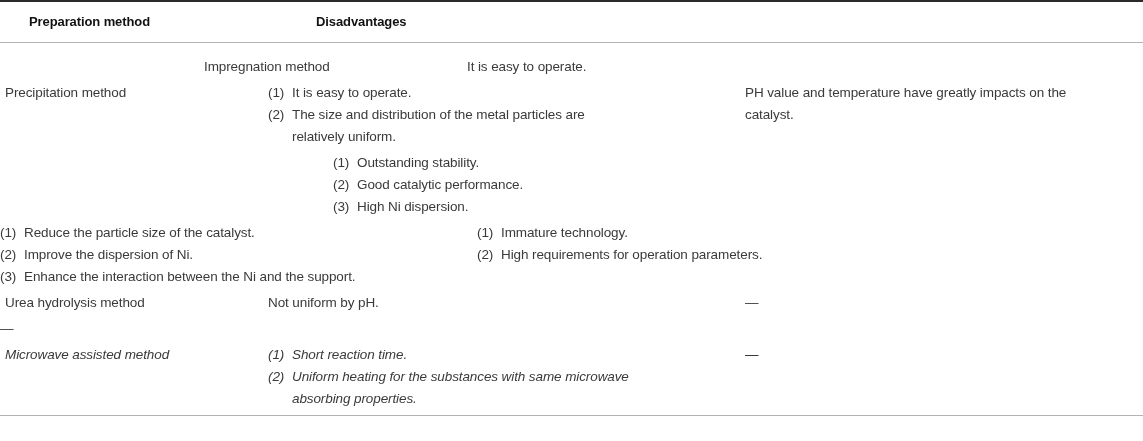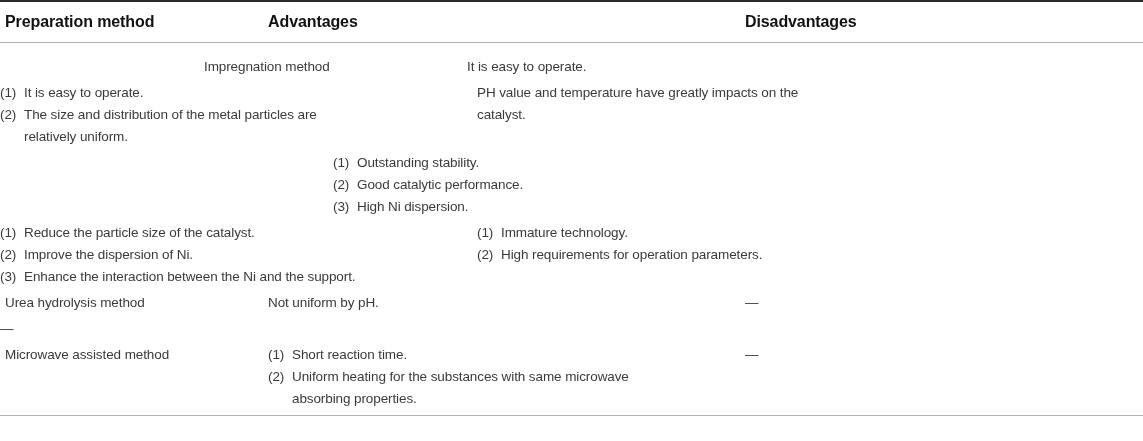--- a/index.html
+++ b/index.html
@@ -24,34 +24,36 @@
   }
   .thead {
     display: flex;
     height: 40px;
     align-items: center;
     border-bottom: 1px solid #b3b3b3;
   }
   .th {
     font-weight: bold;
     color: #121212;
-    font-size: 16px;
+    font-size: 13px;
+    margin-left: 24px;
   }
   .tbody {
     padding-top: 13px;
     padding-bottom: 5px;
     border-bottom: 1px solid #b3b3b3;
   }
   .tr {
     display: flex;
     margin-bottom: 4px;
     justify-content: center;
   }
   .tr:last-child {
     margin-bottom: 0;
+    font-style: italic;
   }
   .col-method {
     width: 268px;
     padding-left: 5px;
     box-sizing: border-box;
     flex-shrink: 0;
   }
   .col-adv {
     width: 477px;
     box-sizing: border-box;
@@ -77,33 +79,33 @@
     white-space: pre;
     flex: 1;
   }
 </style>
 </head>
 <body>
 
 <div class="table-wrap">
   <div class="thead">
     <div class="th col-method">Preparation method</div>
-    <div class="th col-adv">Advantages</div>
     <div class="th col-dis">Disadvantages</div>
   </div>
   <div class="tbody" id="tbody">
       <div class="tr">
         <div class="td col-method">Impregnation method</div>
         <div class="td col-adv">
           <div class="item">
             <div class="txt">It is easy to operate.</div>
           </div>
         </div>
       </div>
       <div class="tr">
+        <div class="td col-method">Precipitation method</div>
         <div class="td col-adv">
           <div class="item">
             <div class="num">(1)</div>
             <div class="txt">It is easy to operate.</div>
           </div>
           <div class="item">
             <div class="num">(2)</div>
             <div class="txt">The size and distribution of the metal particles are
 relatively uniform.</div>
           </div>

